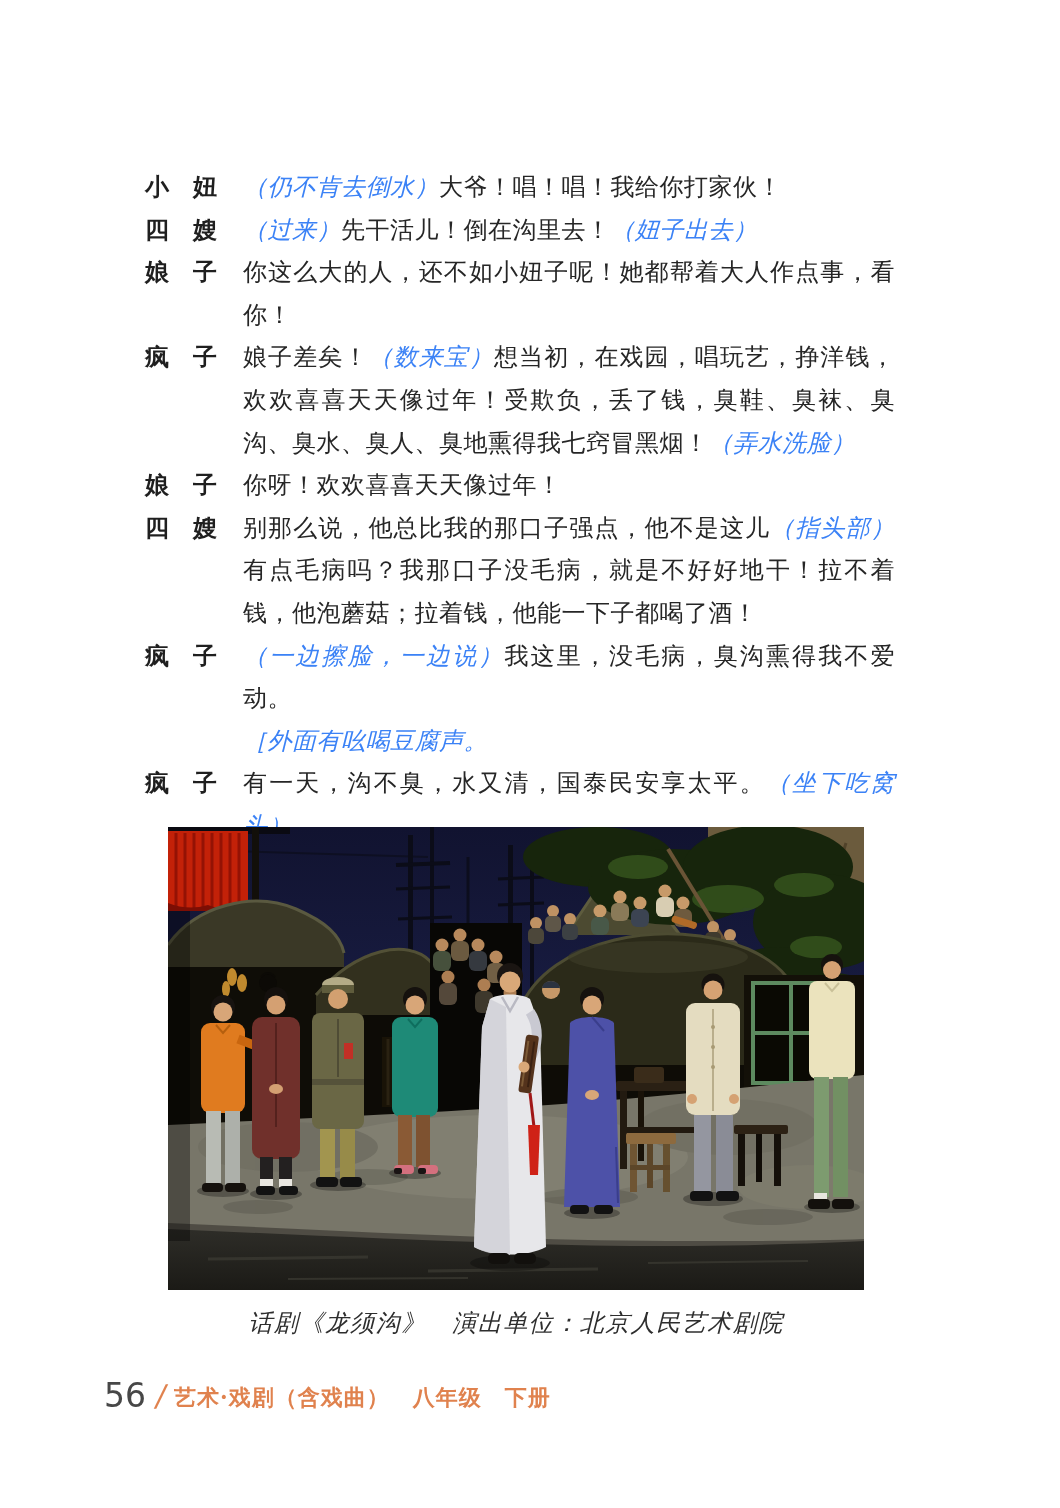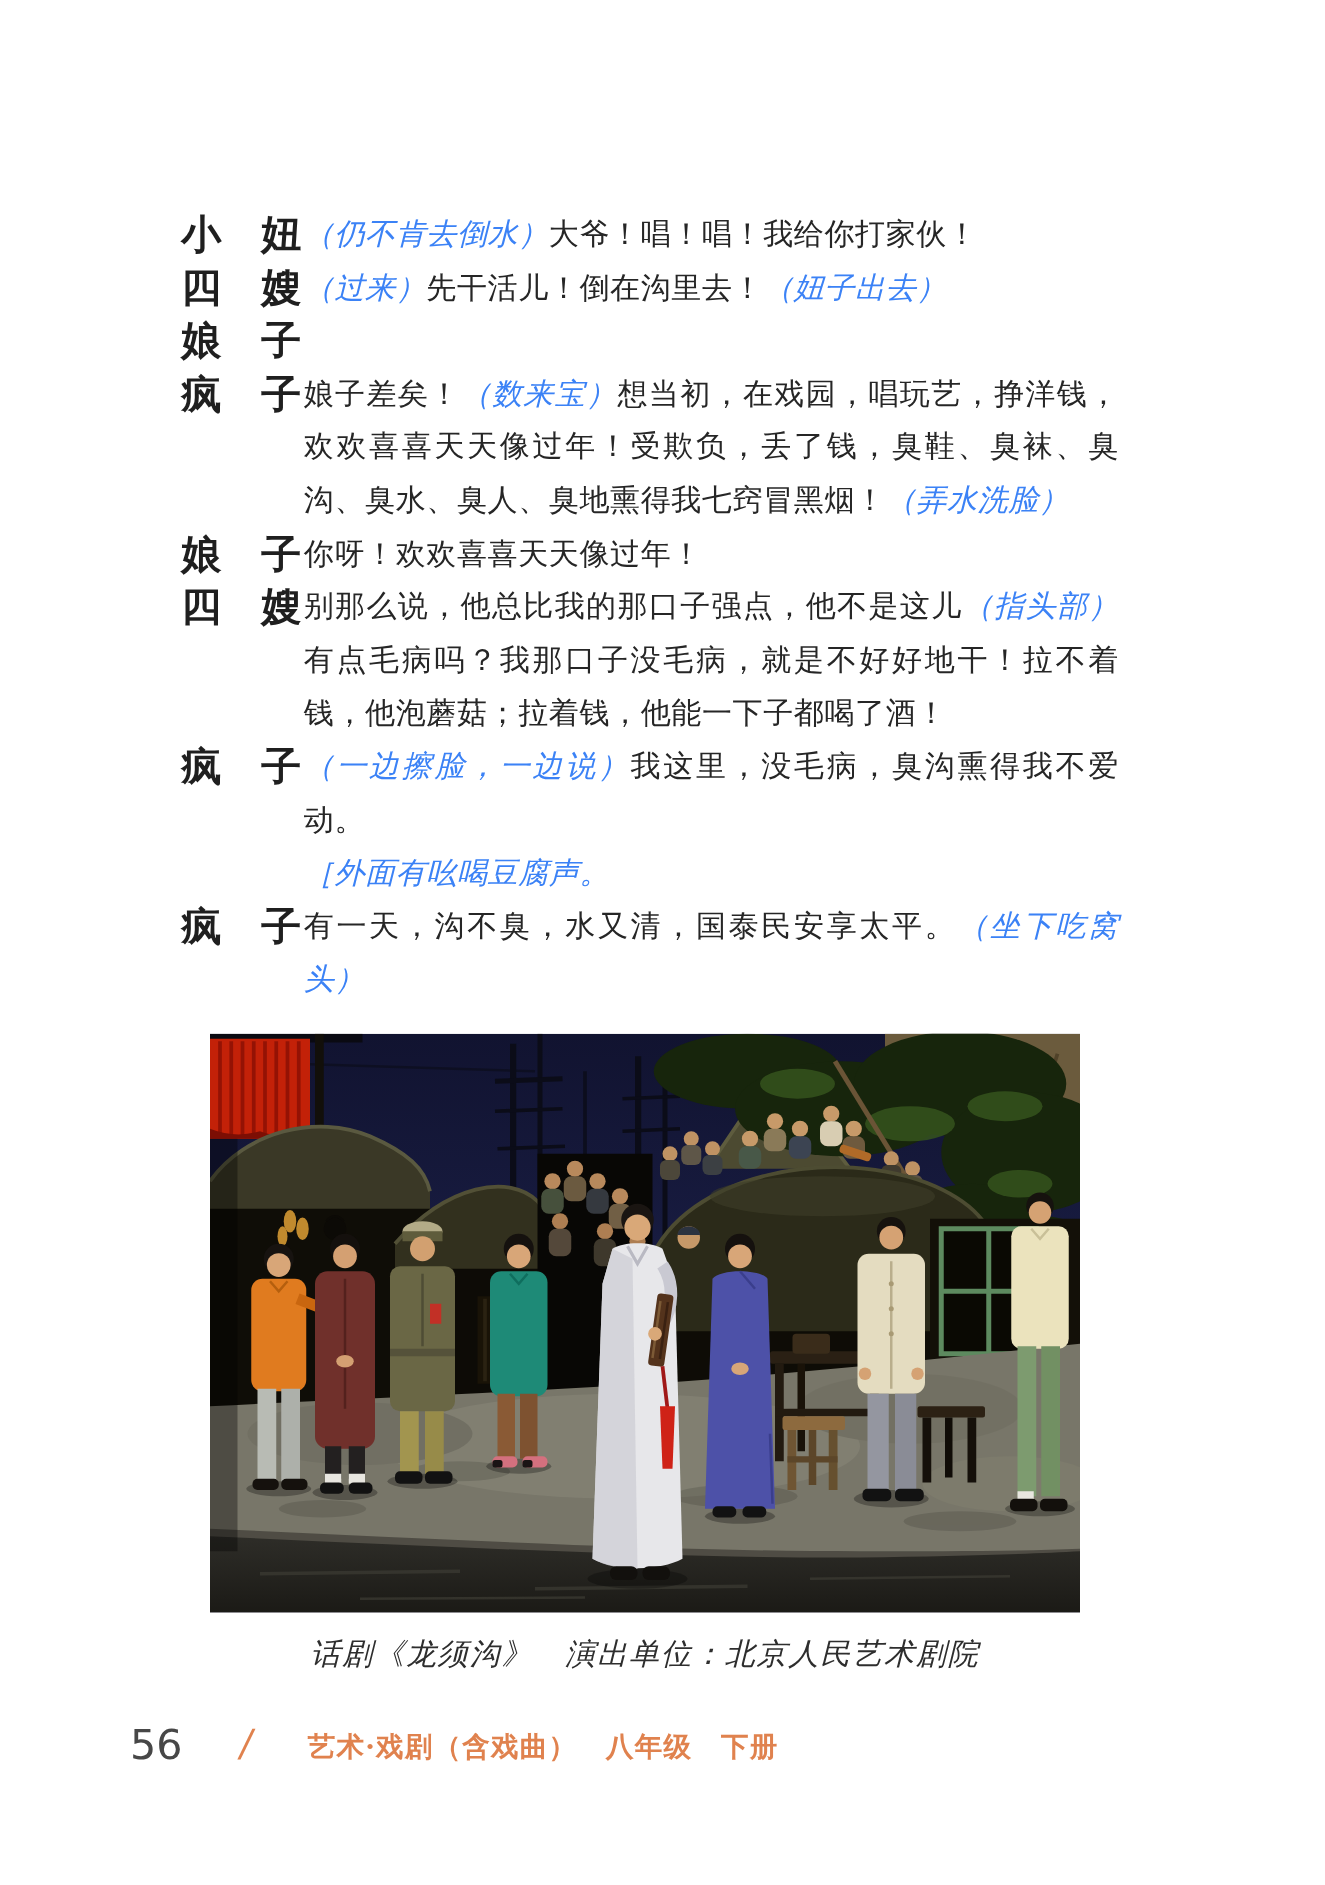--- a/index.html
+++ b/index.html
@@ -10,21 +10,21 @@
     overflow: hidden;
   }
   .page { position: relative; width: 1060px; height: 1508px; background: #fff; }
 
   
   .script-block { position: absolute; left: 145px; top: 166px; width: 750px; }
   .line { display: flex; }
   .speaker {
     flex: 0 0 98px;
     font-weight: bold;
-    font-size: 32px; line-height: 42.6px;
+    font-size: 24px; line-height: 42.6px;
     color: #1f1f1f;
     white-space: pre;
   }
   .dialogue {
     flex: 1;
     font-size: 24px; line-height: 42.6px;
     color: #262626;
     text-align: justify;
     letter-spacing: 0.5px;
   }
@@ -38,21 +38,21 @@
   figcaption {
     margin-top: 17px;
     text-align: center;
     font-size: 24px;
     font-style: italic;
     color: #2e2e2e;
     letter-spacing: 1.5px;
   }
 
   
-  .page-footer { position: absolute; left: 104px; top: 1376px; display: flex; align-items: center; gap: 36px; }
+  .page-footer { position: absolute; left: 104px; top: 1376px; display: flex; align-items: center; }
   .page-num {
     font-family: "DejaVu Sans", "Liberation Sans", sans-serif;
     font-size: 33px; color: #474747;
   }
   .footer-slash {
     color: #e0824e; font-size: 30px;
     margin: 0 8px 0 10px;
     font-family: "DejaVu Sans", "Liberation Sans", sans-serif;
     transform: skewX(-10deg);
   }
@@ -70,20 +70,21 @@
       <div class="line">
         <span class="speaker">小　妞</span>
         <span class="dialogue"><span class="direction">（仍不肯去倒水）</span><span class="speech">大爷！唱！唱！我给你打家伙！</span></span>
       </div>
       <div class="line">
         <span class="speaker">四　嫂</span>
         <span class="dialogue"><span class="direction">（过来）</span><span class="speech">先干活儿！倒在沟里去！</span><span class="direction">（妞子出去）</span></span>
       </div>
       <div class="line">
         <span class="speaker">娘　子</span>
+        <span class="dialogue"><span class="speech">你这么大的人，还不如小妞子呢！她都帮着大人作点事，看你！</span></span>
       </div>
       <div class="line">
         <span class="speaker">疯　子</span>
         <span class="dialogue"><span class="speech">娘子差矣！</span><span class="direction">（数来宝）</span><span class="speech">想当初，在戏园，唱玩艺，挣洋钱，欢欢喜喜天天像过年！受欺负，丢了钱，臭鞋、臭袜、臭沟、臭水、臭人、臭地熏得我七窍冒黑烟！</span><span class="direction">（弄水洗脸）</span></span>
       </div>
       <div class="line">
         <span class="speaker">娘　子</span>
         <span class="dialogue"><span class="speech">你呀！欢欢喜喜天天像过年！</span></span>
       </div>
       <div class="line">

